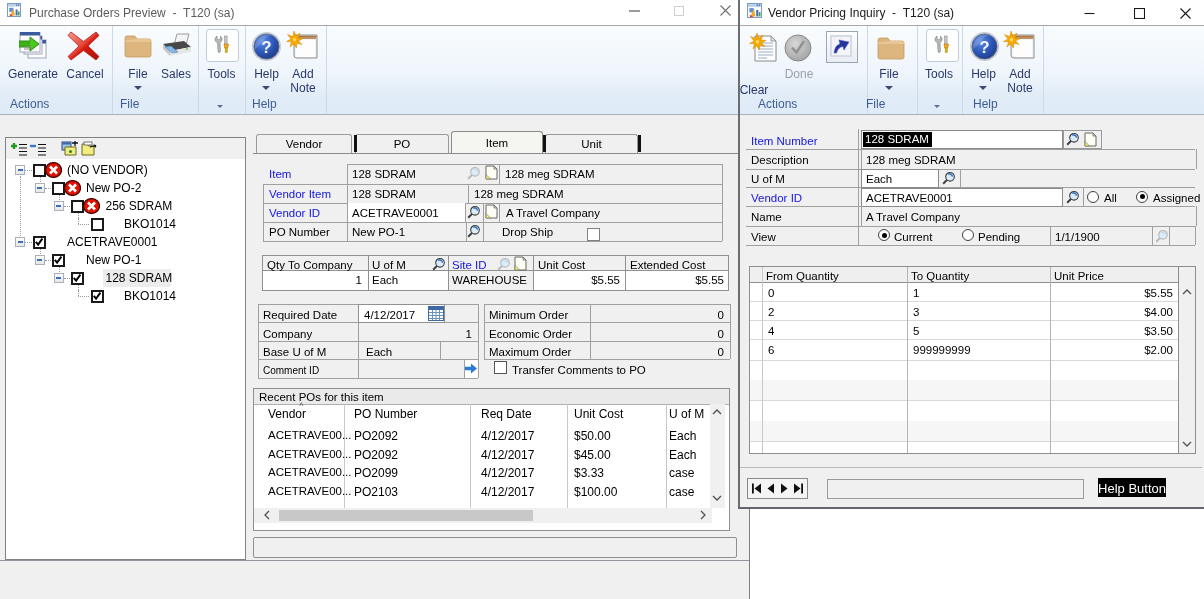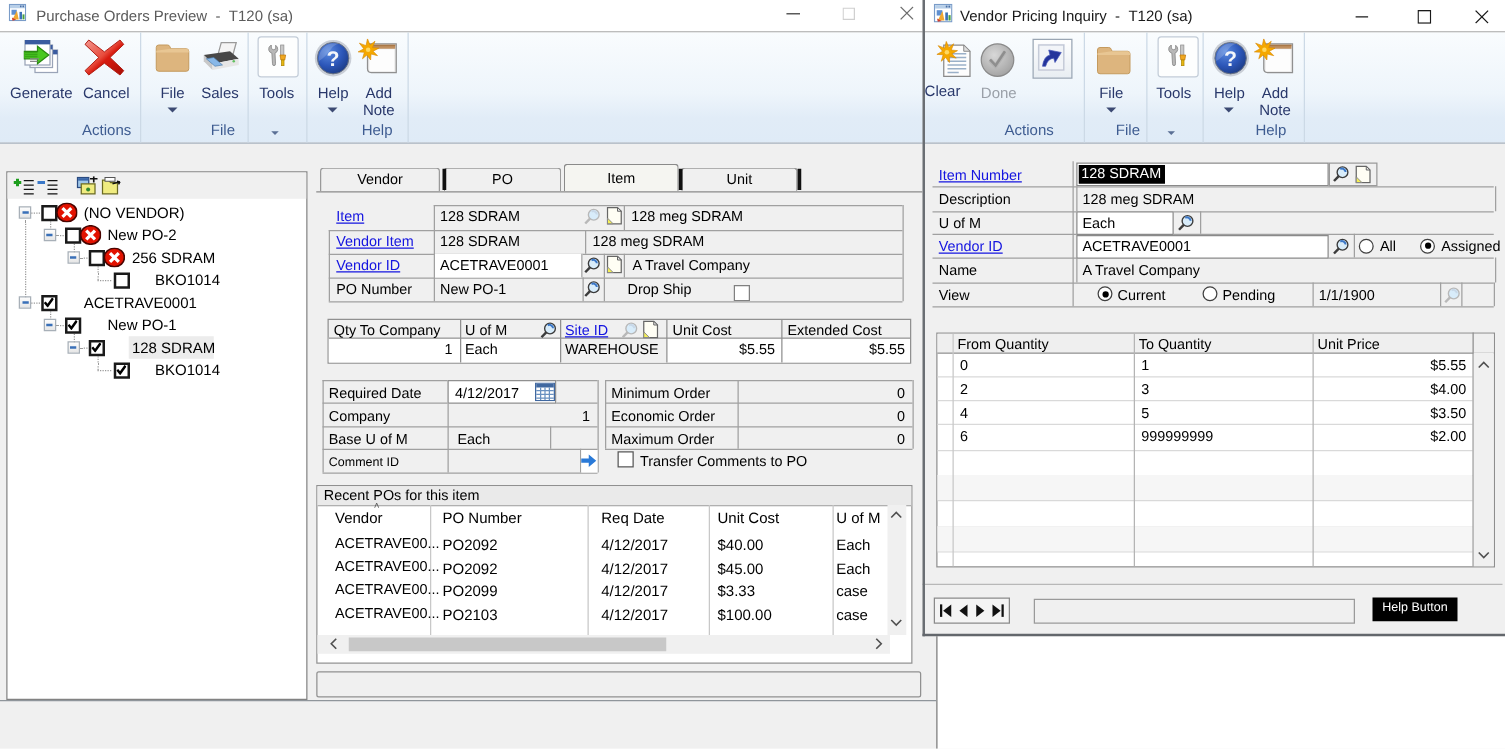--- a/index.html
+++ b/index.html
@@ -7,24 +7,24 @@
   font-family:"Liberation Sans",sans-serif;}
 .abs{position:absolute}
 .win{position:absolute;background:#f0f0f0}
 .tbar{position:absolute;left:0;right:0;top:26px;height:88px;
   background:linear-gradient(#f9fcfe 0%,#eef5fb 55%,#e1ecf7 78%,#dfebf7 100%);
   border-bottom:1px solid #a8b2be}
 .ttl{position:absolute;top:0;left:0;right:0;height:25px;background:#fff;border-bottom:1px solid #a8a8a8;
   font-size:12px;color:#5b5b5b}
 .tsep{position:absolute;top:0;bottom:0;width:1px;background:#ccd9e6}
 .blab{position:absolute;font-size:12px;color:#29386b;text-align:center;white-space:nowrap}
-.glab{position:absolute;font-size:12px;color:#3e5c91;text-align:right;white-space:nowrap;bottom:3px}
+.glab{position:absolute;font-size:12px;color:#3e5c91;text-align:left;white-space:nowrap;bottom:3px}
 .darr{position:absolute;width:0;height:0;border-left:4px solid transparent;border-right:4px solid transparent;border-top:4px solid #3c4a73}
 .lbl{position:absolute;font-size:11.5px;color:#000;white-space:nowrap}
-.lnk{color:#1414e0;text-decoration:underline}
+.lnk{color:#1414e0;}
 .hl{position:absolute;background:#9a9a9a}
 .cb{position:absolute;box-sizing:border-box;width:13px;height:13px;border:2px solid #1a1a1a;background:#fff}
 .rad{position:absolute;box-sizing:border-box;width:12px;height:12px;border:1px solid #404040;border-radius:50%;background:#fff}
 .rdot{position:absolute;left:2.5px;top:2.5px;width:5px;height:5px;border-radius:50%;background:#000}
 .num{text-align:right}
 svg{display:block}
 </style>
 </head>
 <body>
 
@@ -405,21 +405,21 @@
   <div class="abs" style="left:666px;top:404px;width:1px;height:104px;background:#c8c8c8"></div>
   <div class="lbl" style="left:268px;top:407px;font-size:12px">Vendor</div>
   <div class="lbl" style="left:354px;top:407px;font-size:12px">PO Number</div>
   <div class="lbl" style="left:481px;top:407px;font-size:12px">Req Date</div>
   <div class="lbl" style="left:574px;top:407px;font-size:12px">Unit Cost</div>
   <div class="lbl" style="left:669px;top:407px;font-size:12px">U of M</div>
   <div class="abs" style="left:299px;top:400px;font-size:8px;color:#555">˄</div>
   <div class="lbl" style="left:268px;top:429px;font-size:11.5px">ACETRAVE00...</div>
   <div class="lbl" style="left:354px;top:429px;font-size:12px">PO2092</div>
   <div class="lbl" style="left:481px;top:429px;font-size:12px">4/12/2017</div>
-  <div class="lbl" style="left:574px;top:429px;font-size:12px">$40.00</div>
+  <div class="lbl" style="left:574px;top:429px;font-size:12px">$50.00</div>
   <div class="lbl" style="left:669px;top:429px;font-size:12px">Each</div>
   <div class="lbl" style="left:268px;top:447.5px;font-size:11.5px">ACETRAVE00...</div>
   <div class="lbl" style="left:354px;top:447.5px;font-size:12px">PO2092</div>
   <div class="lbl" style="left:481px;top:447.5px;font-size:12px">4/12/2017</div>
   <div class="lbl" style="left:574px;top:447.5px;font-size:12px">$45.00</div>
   <div class="lbl" style="left:669px;top:447.5px;font-size:12px">Each</div>
   <div class="lbl" style="left:268px;top:466px;font-size:11.5px">ACETRAVE00...</div>
   <div class="lbl" style="left:354px;top:466px;font-size:12px">PO2099</div>
   <div class="lbl" style="left:481px;top:466px;font-size:12px">4/12/2017</div>
   <div class="lbl" style="left:574px;top:466px;font-size:12px">$3.33</div>
@@ -483,21 +483,21 @@
         <path d="M6 3 L22 3 L27 8 L27 28 L6 28 Z" fill="#fdfdfd" stroke="#8a8a8a"></path>
         <path d="M22 3 L22 8 L27 8 Z" fill="#e0e0e0" stroke="#8a8a8a" stroke-width="0.8"></path>
         <g stroke="#9ab0c8" stroke-width="1.2">
           <path d="M9 10 H24 M9 13 H24 M9 16 H24 M9 19 H24 M9 22 H24 M9 25 H18"></path>
         </g>
         <g fill="#f5a800" stroke="#d88800" stroke-width="0.5">
           <path d="M8 0 L10 5 L14 2 L12 7 L17 7.5 L12.5 10 L16 13.5 L10.8 12.2 L10.5 17 L7.5 13 L4 16 L5.5 10.8 L0.5 10.5 L5 8 L1.5 3.5 L6.8 5.5 Z"></path>
         </g>
         <circle cx="8.5" cy="8.8" r="1.8" fill="#ffd860"></circle>
       </svg>
- <div class="blab" style="left:0px;top:40px;width:32px">Clear</div>
+ <div class="blab" style="left:0px;top:57px;width:32px">Clear</div>
  <svg class="abs" style="left:46px;top:8px" width="28" height="28" viewBox="0 0 28 28">
         <defs>
           <radialGradient id="dg" cx="0.4" cy="0.35" r="0.8">
             <stop offset="0" stop-color="#d8d8d8"></stop>
             <stop offset="1" stop-color="#9a9a9a"></stop>
           </radialGradient>
         </defs>
         <circle cx="14" cy="14" r="13" fill="url(#dg)" stroke="#8a8a8a"></circle>
         <path d="M8 14 L12.5 19 L20 7.5" stroke="#b4b4b4" stroke-width="3.4" fill="none"></path>
         <path d="M8 13.6 L12.5 18.4 L20 7" stroke="#8e8e8e" stroke-width="2" fill="none"></path>
@@ -666,14 +666,14 @@
       <g fill="#111">
         <rect x="3" y="1.5" width="1.8" height="10"></rect>
         <path d="M12 1.5 L12 11.5 L5.5 6.5 Z"></path>
         <path d="M25 1.5 L25 11.5 L18.5 6.5 Z"></path>
         <path d="M32 1.5 L32 11.5 L38.5 6.5 Z"></path>
         <path d="M45 1.5 L45 11.5 L51.5 6.5 Z"></path>
         <rect x="52.2" y="1.5" width="1.8" height="10"></rect>
       </g>
     </svg>
 <div class="abs" style="left:89px;top:479px;width:257px;height:20px;border:1px solid #9a9a9a;box-sizing:border-box;background:#f0f0f0"></div>
-<div class="abs" style="left:360px;top:478px;width:68px;height:19px;background:#000;color:#fff;font-size:10px;text-align:center;padding-top:3px;box-sizing:border-box">Help Button</div>
+<div class="abs" style="left:360px;top:478px;width:68px;height:19px;background:#000;color:#fff;font-size:13px;text-align:right;padding-top:3px;box-sizing:border-box">Help Button</div>
 </div>
 
 </body></html>

